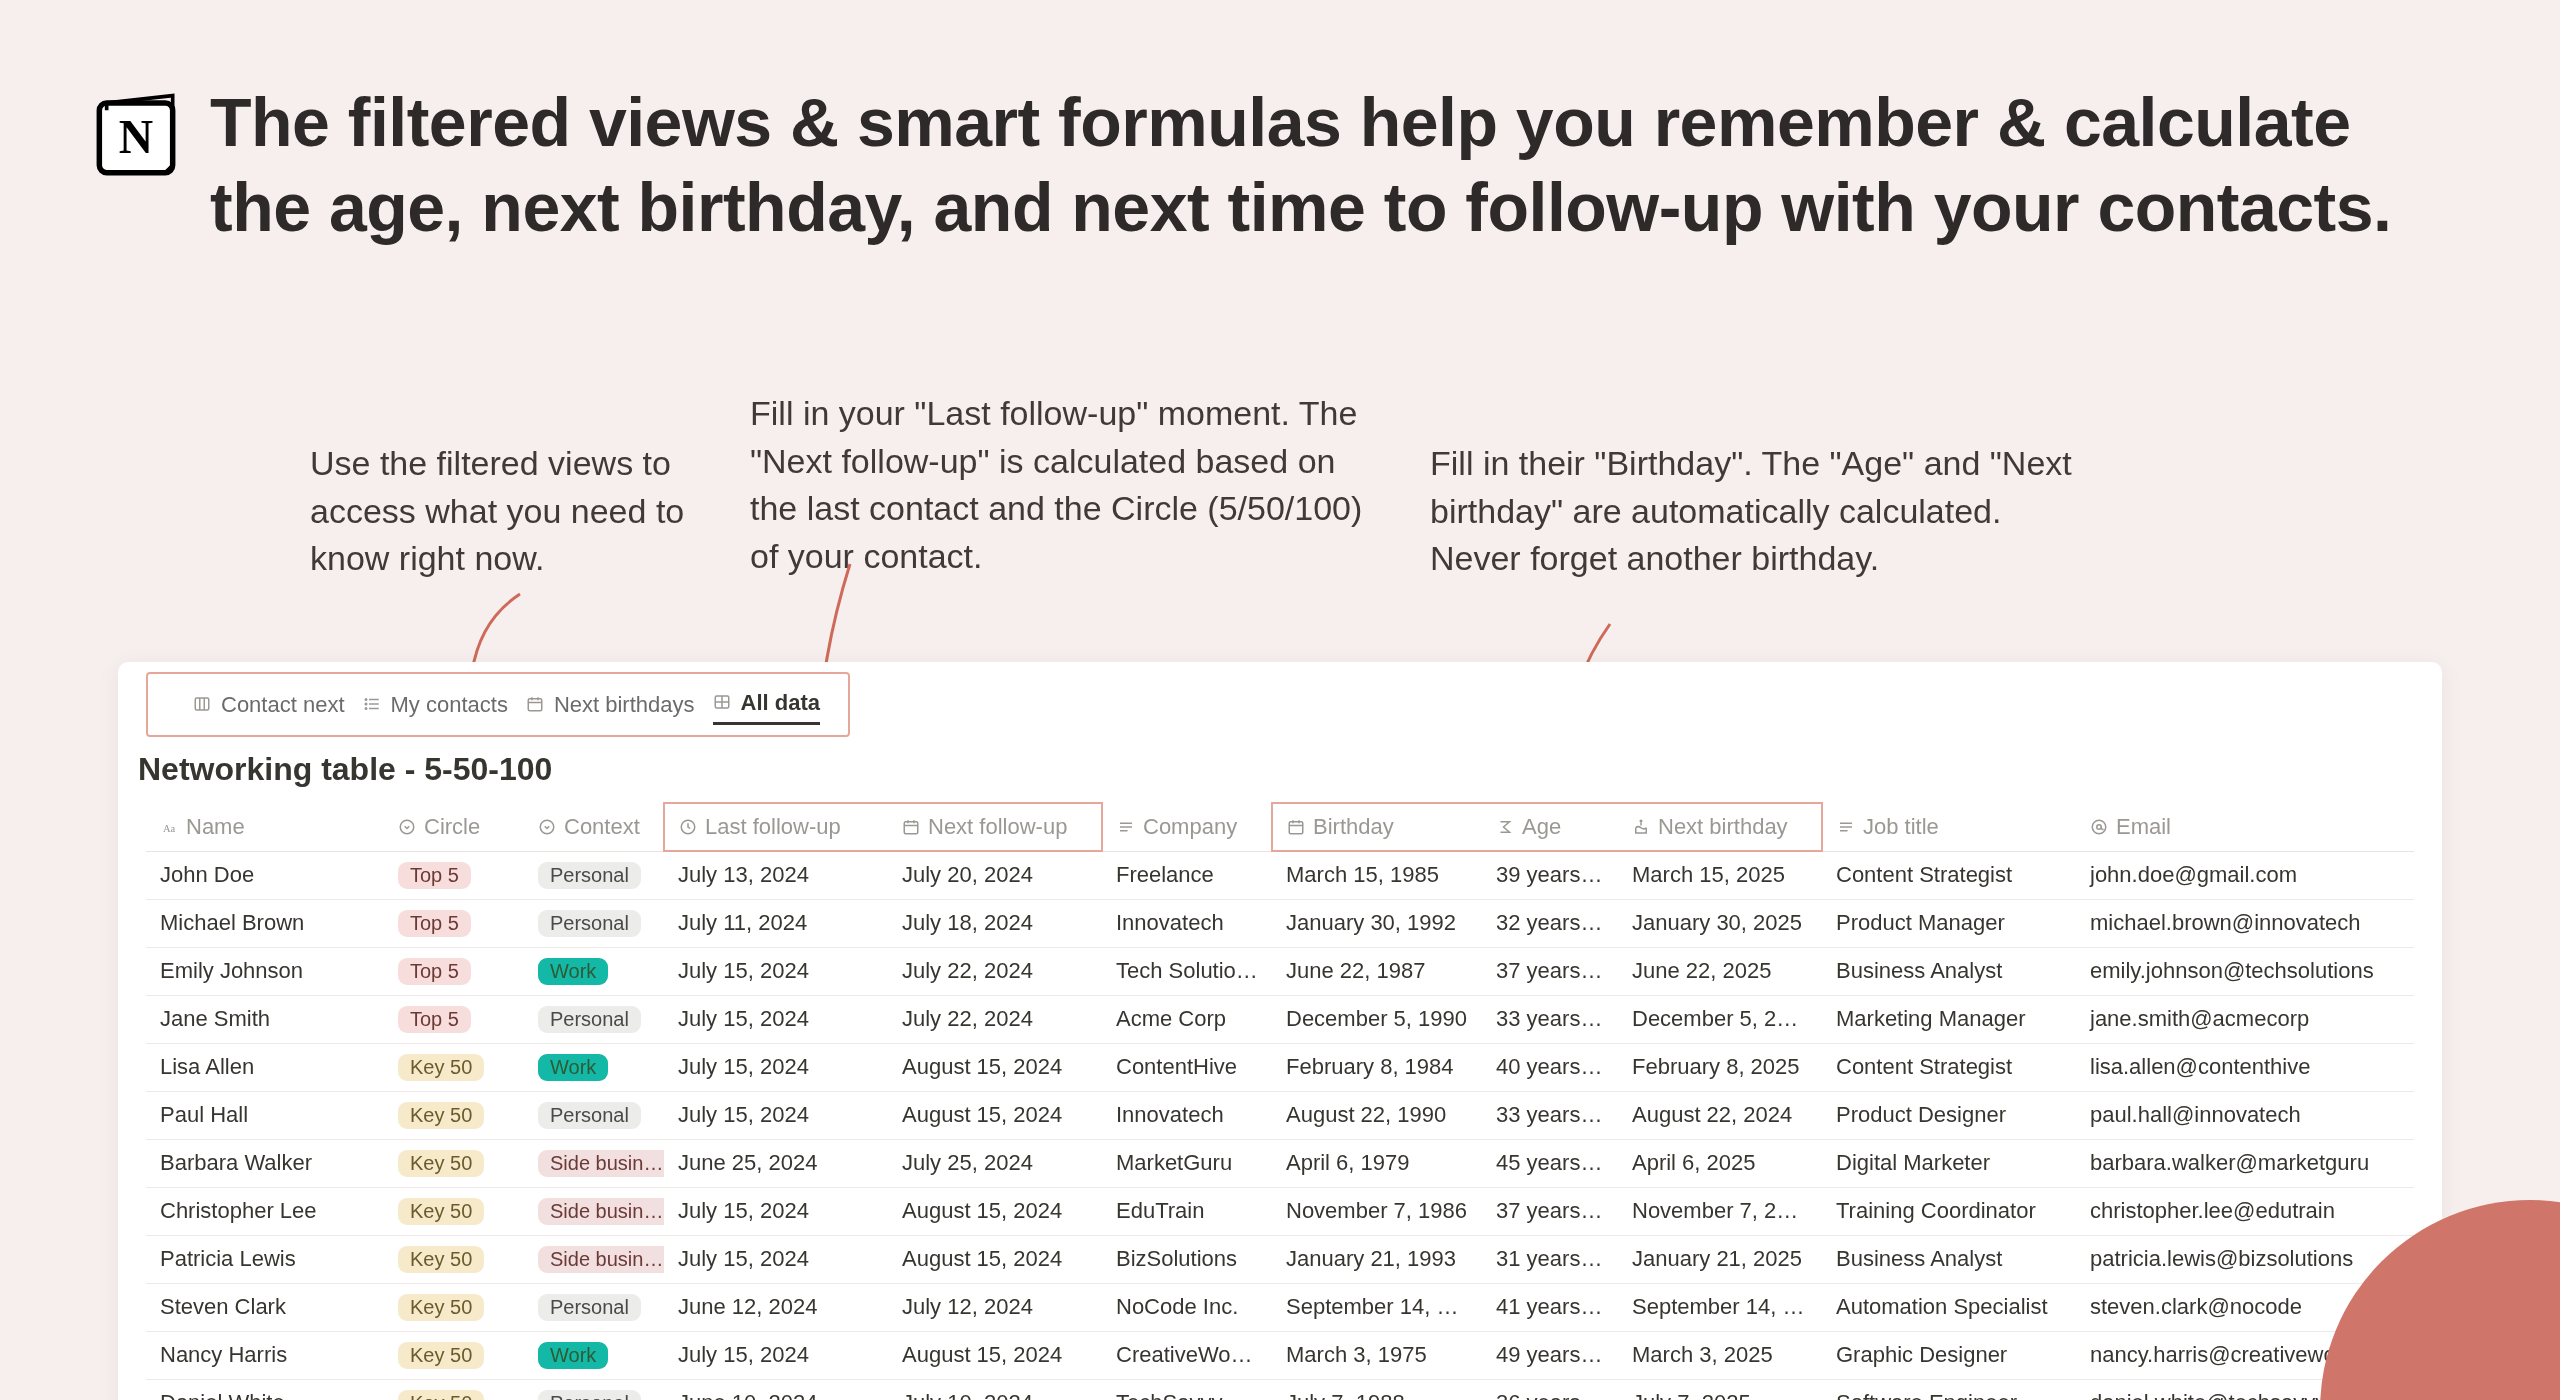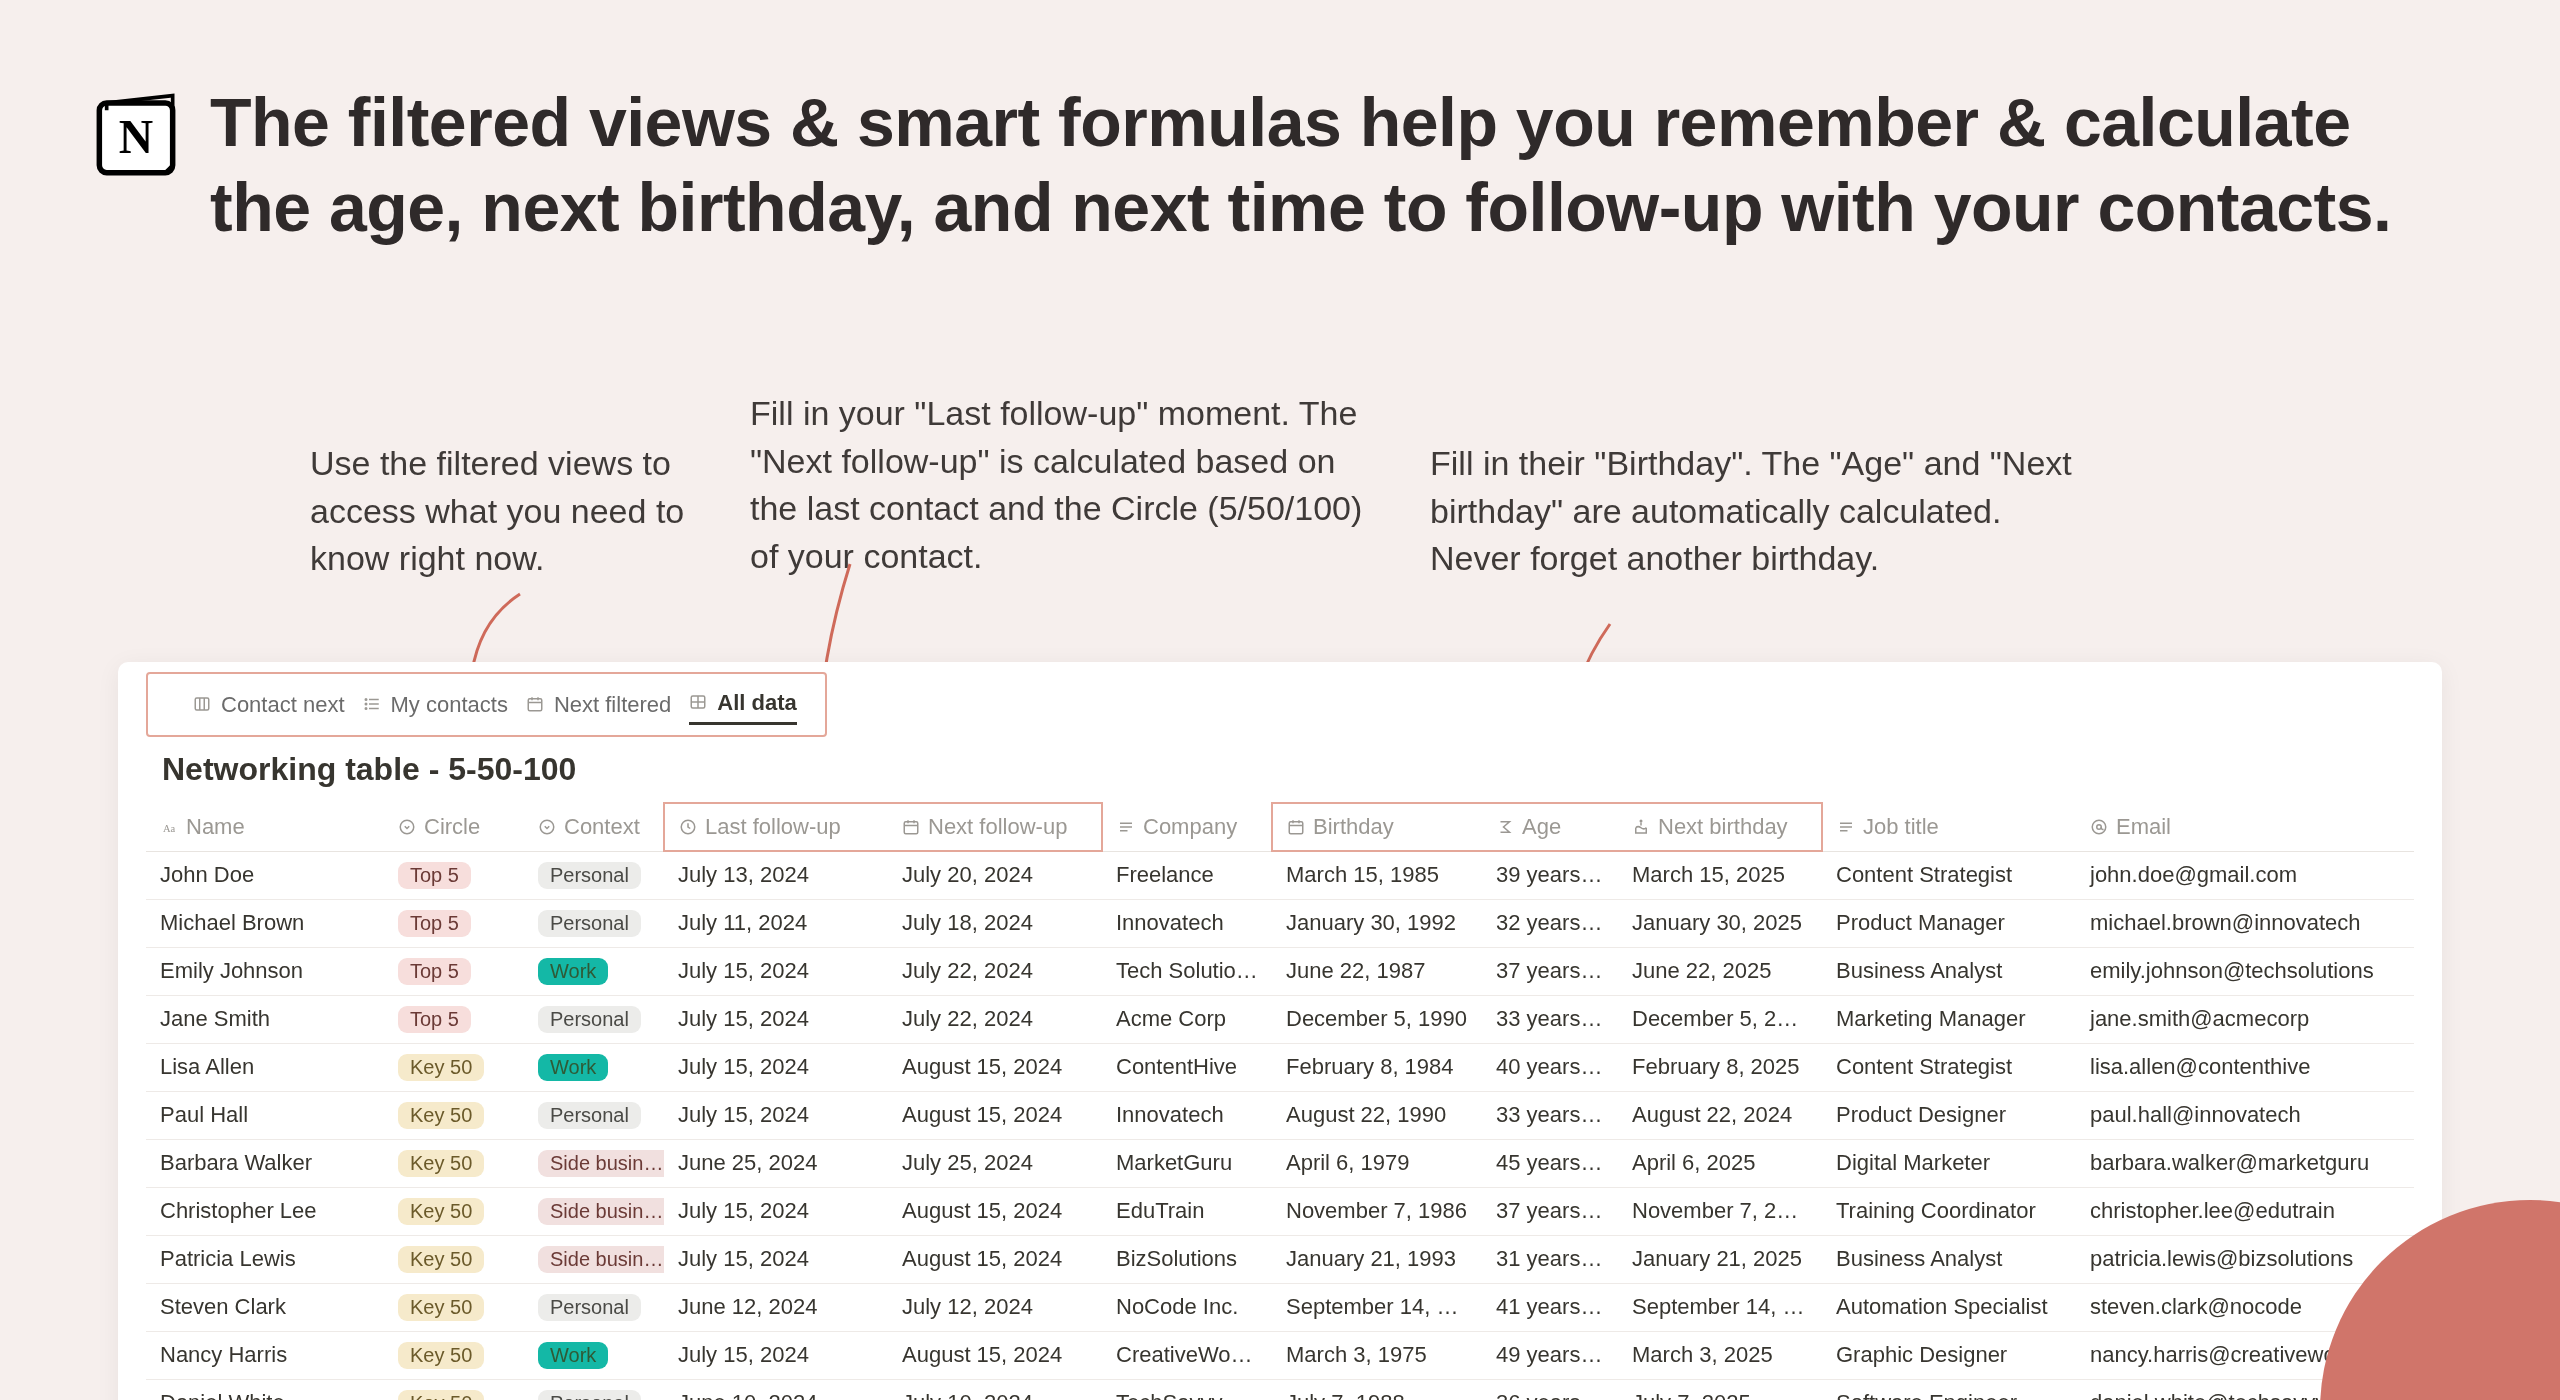--- a/index.html
+++ b/index.html
@@ -88,21 +88,21 @@
   }
   .tab.active {
     color: #37352f;
     font-weight: 600;
     border-bottom: 3px solid #37352f;
   }
   .tab-icon { width: 20px; height: 20px; display: inline-flex; }
   .db-title {
     font-size: 32px;
     font-weight: 700;
-    padding: 24px 44px 14px 44px;
+    padding: 24px 44px 14px 20px;
     color: #37352f;
   }
   .table-wrap {
     overflow-x: hidden;
     padding: 0 28px;
   }
   table {
     border-collapse: collapse;
     width: 100%;
     table-layout: fixed;
@@ -216,21 +216,21 @@
       </div>
       <div class="tab">
         <span class="tab-icon">
           <svg viewBox="0 0 24 24" width="18" height="18">
             <rect x="3" y="5" width="18" height="16" rx="2" stroke="#9b9893" stroke-width="2" fill="none"></rect>
             <line x1="3" y1="10" x2="21" y2="10" stroke="#9b9893" stroke-width="2" fill="none"></line>
             <line x1="8" y1="3" x2="8" y2="7" stroke="#9b9893" stroke-width="2" fill="none"></line>
             <line x1="16" y1="3" x2="16" y2="7" stroke="#9b9893" stroke-width="2" fill="none"></line>
           </svg>
         </span>
-        <span>Next filtered</span>
+        <span>Next birthdays</span>
       </div>
       <div class="tab active">
         <span class="tab-icon">
           <svg viewBox="0 0 24 24" width="18" height="18">
             <rect x="3" y="4" width="18" height="16" rx="2" stroke="#9b9893" stroke-width="2" fill="none"></rect>
             <line x1="3" y1="12" x2="21" y2="12" stroke="#9b9893" stroke-width="2" fill="none"></line>
             <line x1="12" y1="4" x2="12" y2="20" stroke="#9b9893" stroke-width="2" fill="none"></line>
           </svg>
         </span>
         <span>All data</span>

